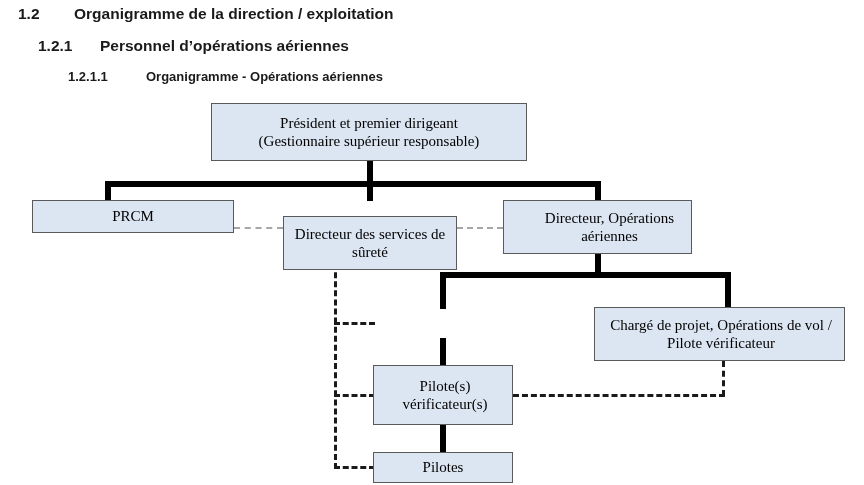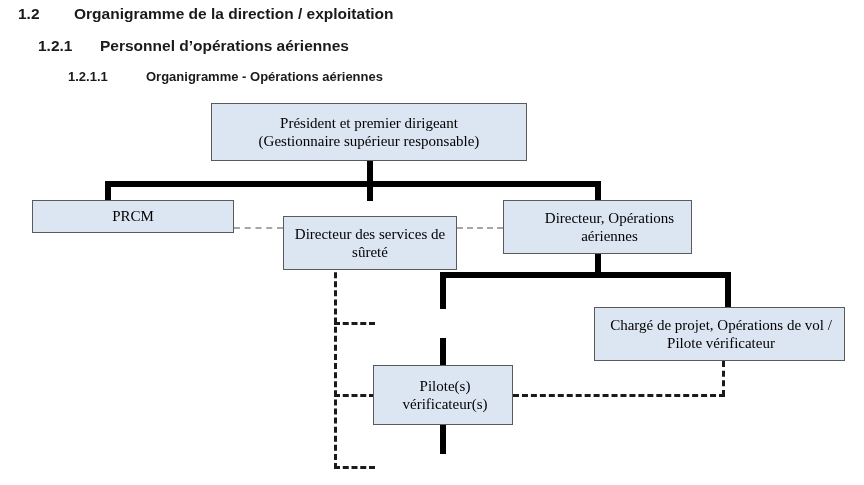--- a/index.html
+++ b/index.html
@@ -191,14 +191,17 @@
   </div>
   <div class="node" id="node-dir-ops">
     <span>Directeur, Opérations aériennes</span>
   </div>
   <div class="node" id="node-charge-projet">
     <span>Chargé de projet, Opérations de vol / Pilote vérificateur</span>
   </div>
   <div class="node" id="node-pilote-verif">
     <span>Pilote(s) vérificateur(s)</span>
   </div>
+  <div class="node" id="node-pilotes">
+    <span>Pilotes</span>
+  </div>
 
 </div>
 
 </body></html>

